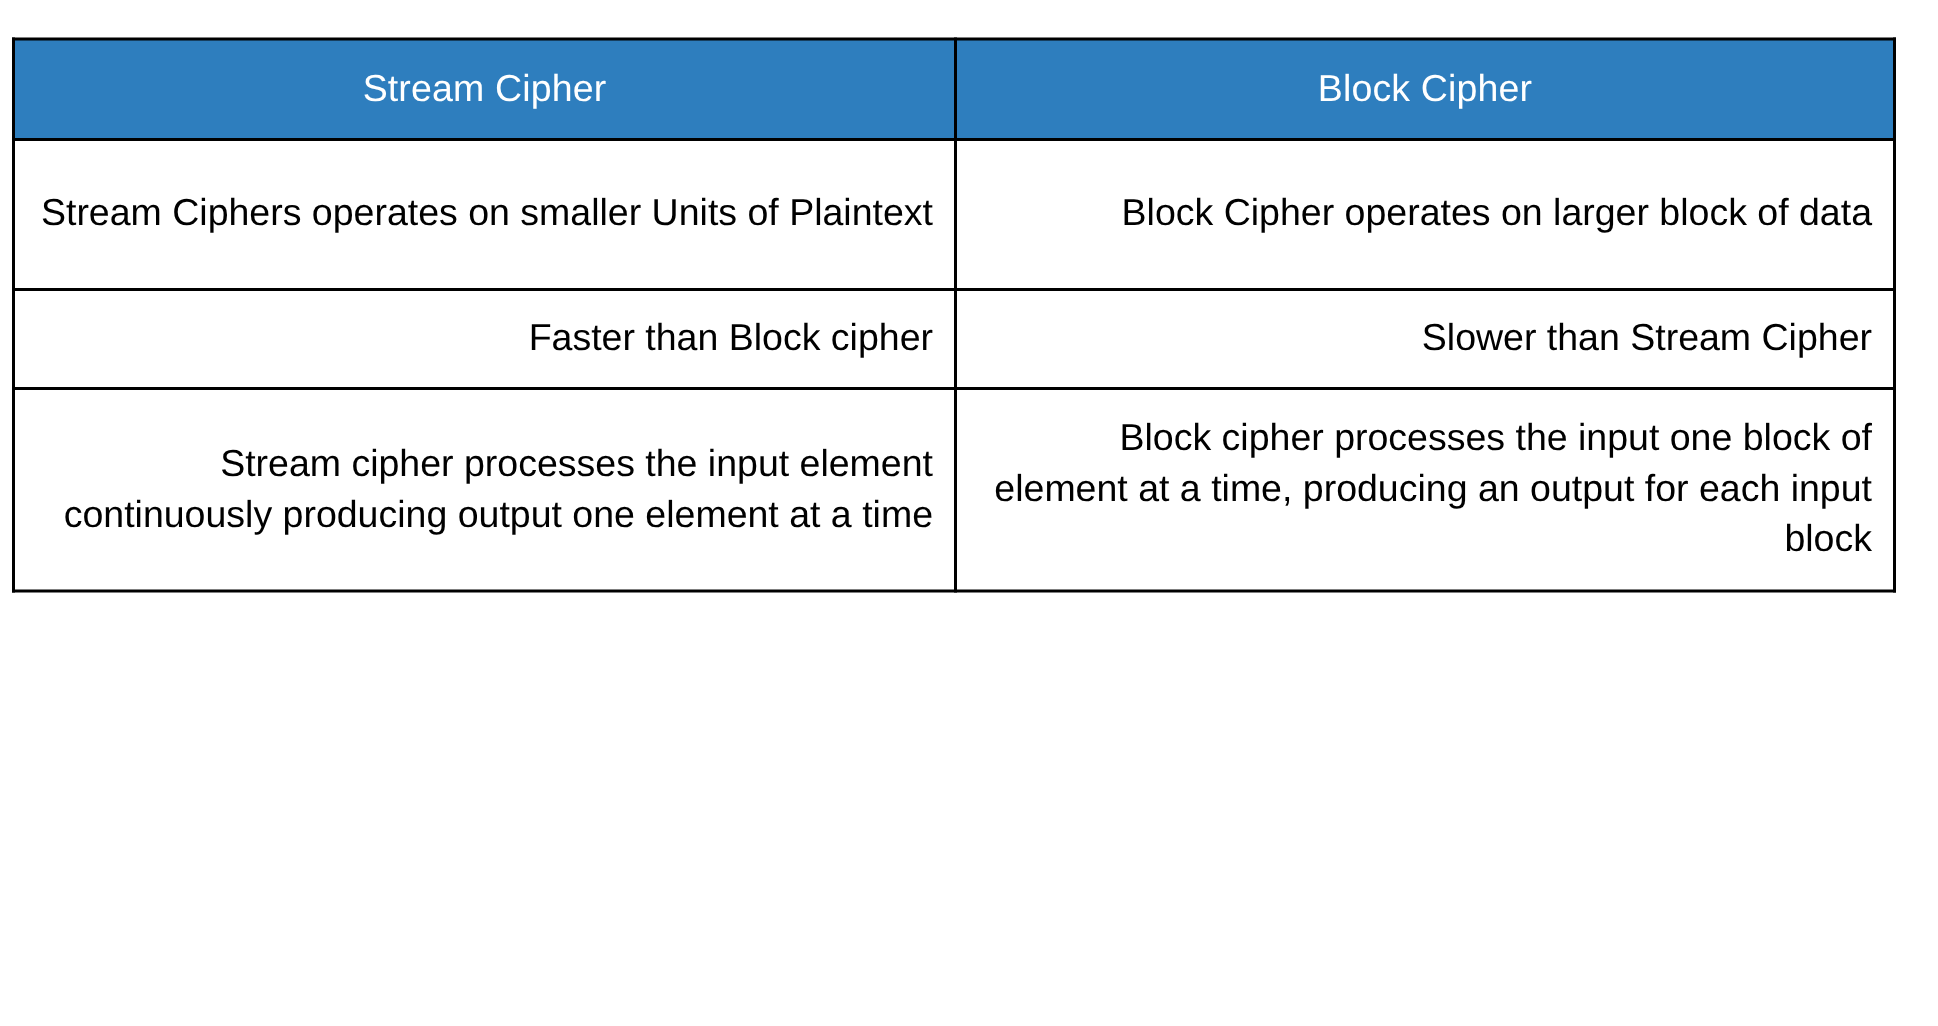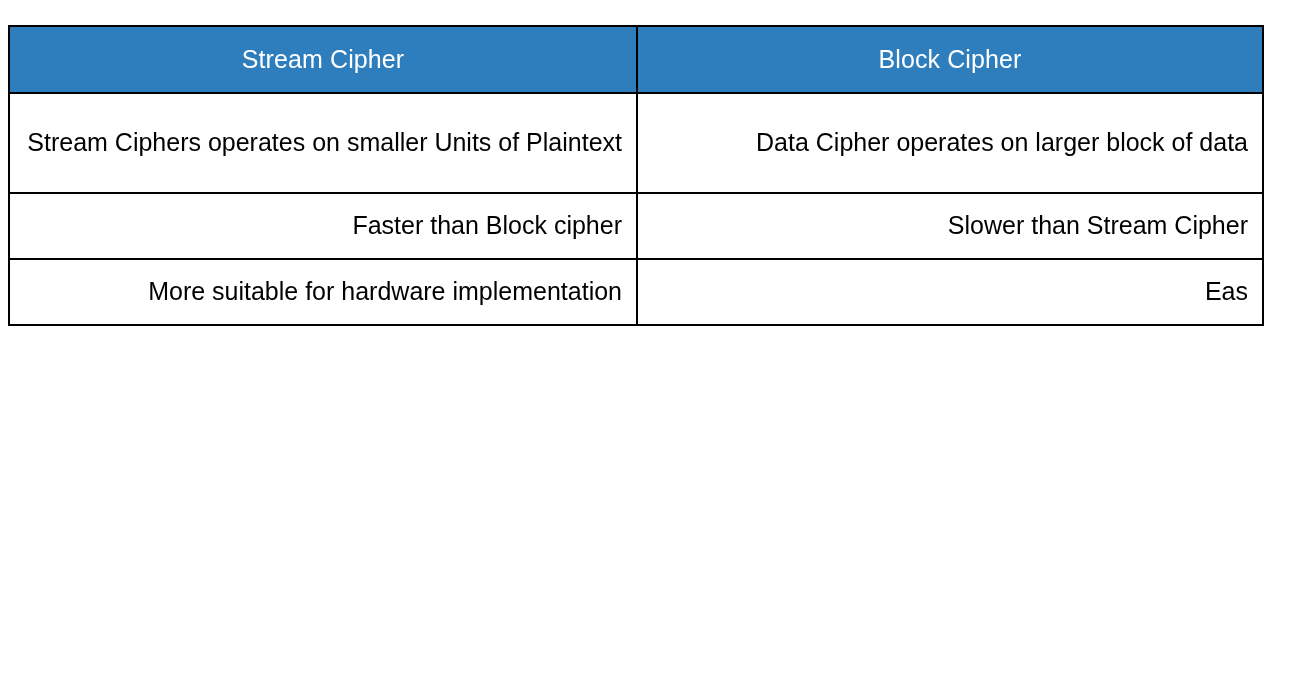--- a/index.html
+++ b/index.html
@@ -78,33 +78,33 @@
       <tr>
         <th>Stream Cipher</th>
         <th>Block Cipher</th>
       </tr>
     </thead>
 
     <tbody>
 
       <tr class="row-tall">
         <td>Stream Ciphers operates on smaller Units of Plaintext</td>
-        <td>Data Cipher operates on larger block of data</td>
+        <td>Block Cipher operates on larger block of data</td>
       </tr>
 
       <tr class="row-std">
         <td>Faster than Block cipher</td>
         <td>Slower than Stream Cipher</td>
       </tr>
 
+      <tr class="row-taller">
+        <td>Stream cipher processes the input element continuously producing output one element at a time</td>
+        <td>Block cipher processes the input one block of element at a time, producing an output for each input block</td>
+      </tr>
 
 
-      <tr class="row-std">
-        <td>More suitable for hardware implementation</td>
-        <td>Eas</td>
-      </tr>
 
 
 
     </tbody>
   </table>
 
 </div>
 
 </body></html>

